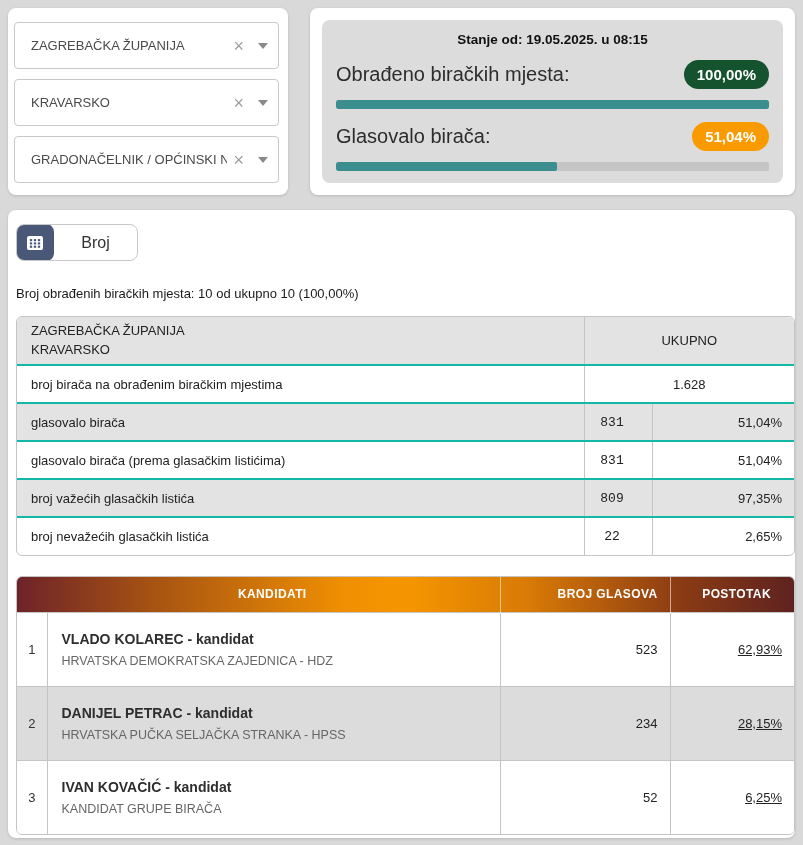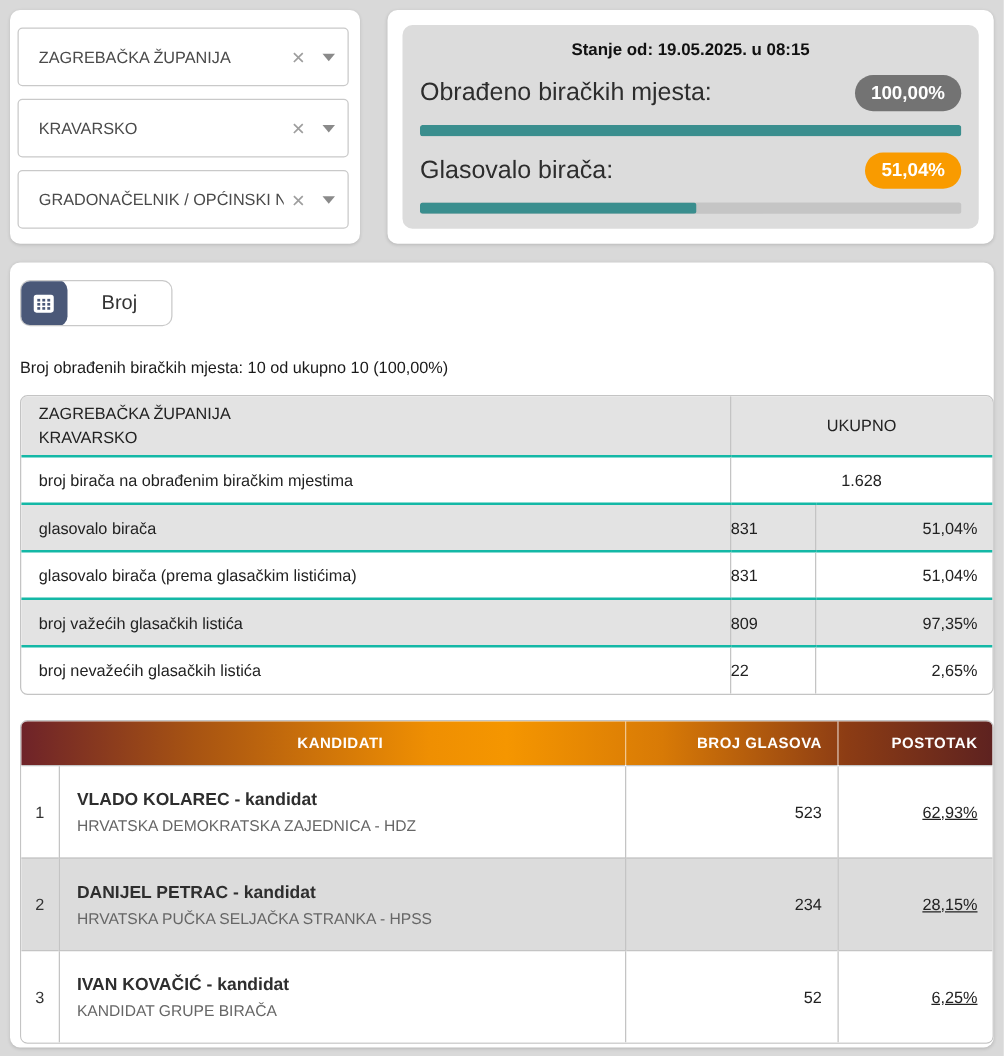--- a/index.html
+++ b/index.html
@@ -39,21 +39,21 @@
     position:absolute; left:12px; top:12px; right:12px; bottom:12px;
     background:#dcdcdc; border-radius:8px; padding:12px 14px 0 14px;
   }
   .status-title { text-align:center; font-weight:bold; font-size:13.5px; color:#111; }
   .status-row { display:flex; align-items:center; justify-content:space-between; margin-top:11px; height:32px; }
   .status-label { font-size:20px; color:#2d2d2d; }
   .badge {
     color:#fff; font-weight:bold; font-size:15px;
     padding:6px 13px; border-radius:17px;
   }
-  .badge-teal { background:#737373;text-align:center; }
+  .badge-teal { background:#14532d;text-align:center; }
   .badge-orange { background:#f99b00; }
   .progress { height:9px; background:#c5c5c5; border-radius:2px; margin-top:10px; overflow:hidden; }
   .progress-fill { height:100%; background:#3a8e8e; border-radius:2px; }
   
   .panel-main { left:8px; top:210px; width:787px; height:628px; padding:14px 8px 0 5px; }
   .graf-btn {
     display:inline-flex; align-items:stretch; height:37px; width:122px;
     border:1px solid #c9c9c9; border-radius:8px; background:#fff; cursor:pointer;
     overflow:hidden; margin-left:3px;
   }
@@ -73,37 +73,37 @@
   .summary td, .summary th { border-left:1px solid #c4c4c4; border-top:2px solid #14b8a6; }
   .summary td:first-child, .summary th:first-child { border-left:none; }
   .summary thead th { border-top:none; }
   .summary thead th {
     background:#e3e3e3; font-weight:400; height:48px; vertical-align:middle;
   }
   .summary .h-left { text-align:left; padding-left:14px; line-height:1.45; }
   .summary .h-ukupno { text-align:center; width:212px; }
   .summary td { height:38px; vertical-align:middle; }
   .summary .lbl { text-align:left; padding-left:14px; width:567px; }
-  .summary .cnt { text-align:left; padding-right:12px; width:68px; }
+  .summary .cnt { text-align:center; padding-right:12px; width:68px;font-family:Liberation Mono, monospace; }
   .summary .pct { text-align:right; padding-right:12px; }
   .summary .span-val { text-align:center; }
   .summary tr.alt td { background:#e3e3e3; }
   
   .cand-wrap { margin-top:20px; }
   .cand thead tr {
     background:linear-gradient(90deg,#6e2329 0%, #a85412 18%, #ef8f02 42%, #f59600 50%, #d87a06 66%, #8c3c14 85%, #5e2220 100%);
   }
   .cand thead th {
     color:#fff; font-size:12px; font-weight:bold; letter-spacing:0.4px;
     height:35px; vertical-align:middle; border-left:1px solid rgba(255,255,255,0.55);
   }
   .cand thead th:first-child { border-left:none; }
   .cand .th-kand { text-align:center; padding-left:28px; }
   .cand .th-num { text-align:right; padding-right:12px; width:170px; }
-  .cand .th-pct { text-align:right; padding-right:12px; width:124px; }
+  .cand .th-pct { text-align:right; padding-right:23px; width:124px; }
   .cand td { border-left:1px solid #c4c4c4; border-top:1px solid #c4c4c4; height:74px; vertical-align:middle; background:#fff; }
   .cand td:first-child { border-left:none; }
   .cand tr.alt td { background:#dcdcdc; }
   .cand .rank { width:30px; text-align:center; font-size:13px; color:#333; }
   .cand .who { text-align:left; padding:0 10px 0 14px; }
   .cand .name { font-weight:bold; font-size:14px; color:#2e2e2e; }
   .cand .party { font-size:12.5px; color:#666; margin-top:7px; }
   .cand .votes { text-align:right; padding-right:12px; font-size:13px; }
   .cand .pct { text-align:right; padding-right:12px; font-size:13px;text-decoration:underline; }
 </style>

